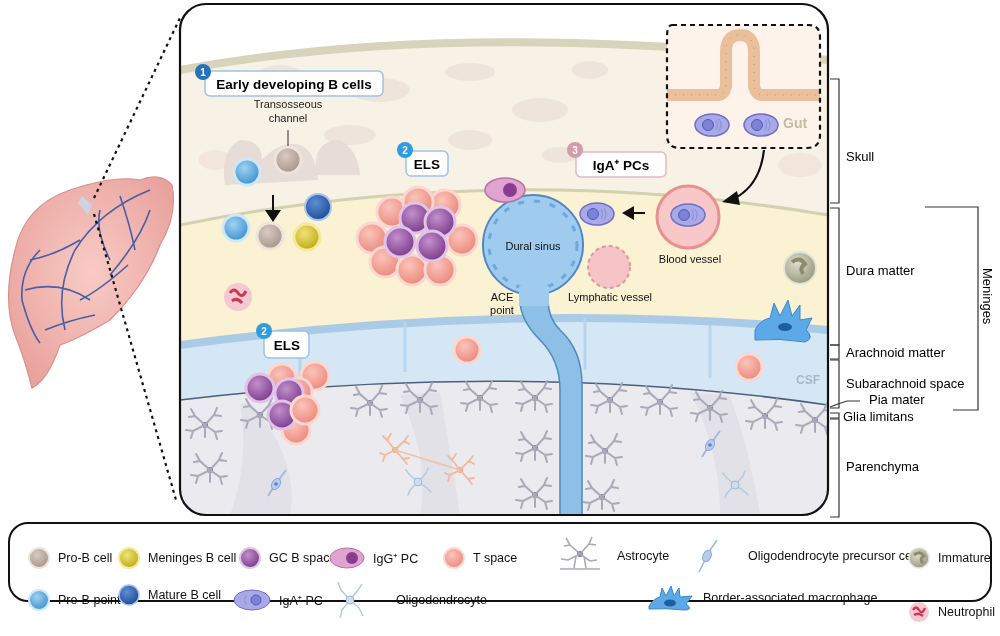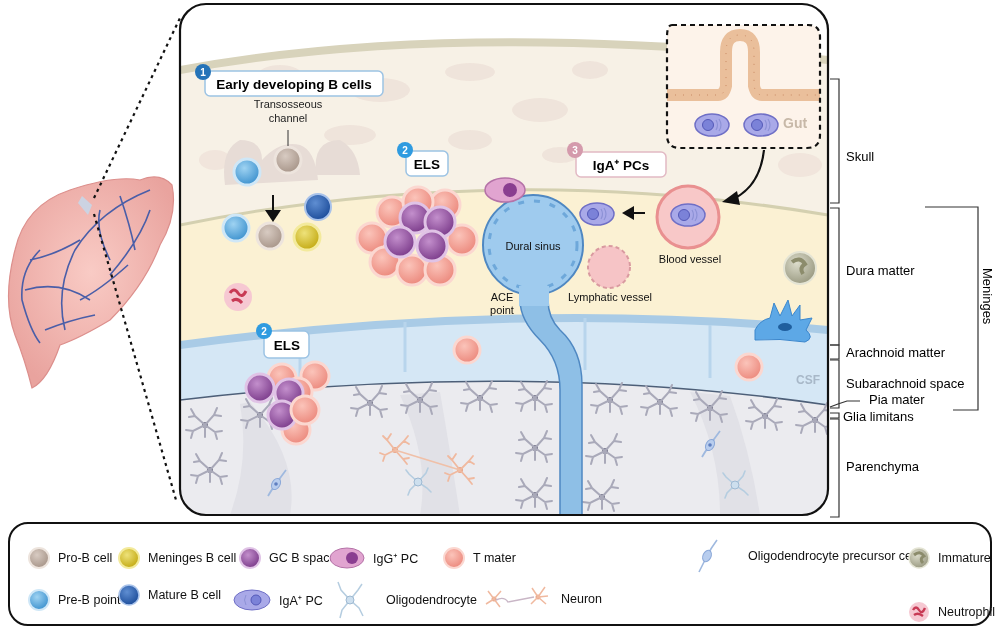--- a/index.html
+++ b/index.html
@@ -1,19 +1,19 @@
 <!DOCTYPE html>
 <html><head>
 <meta charset="utf-8">
 <style>
   html,body{margin:0;padding:0;background:#fff;}
   body{width:1000px;height:636px;position:relative;overflow:hidden;font-family:"Liberation Sans",sans-serif;color:#111;}
   svg text{font-family:"Liberation Sans",sans-serif;}
   #main{position:absolute;left:0;top:0;}
-  .legend{position:absolute;left:8px;top:522px;width:984px;height:104px;border:2px solid #111;border-radius:20px;box-sizing:border-box;}
+  .legend{position:absolute;left:8px;top:522px;width:984px;height:80px;border:2px solid #111;border-radius:20px;box-sizing:border-box;}
   .leg-item{position:absolute;display:flex;align-items:center;font-size:12.5px;color:#111;white-space:nowrap;}
   .leg-item svg{flex:0 0 auto;margin-right:7px;}
 </style>
 </head>
 <body>
 
 <svg id="main" width="1000" height="636" viewBox="0 0 1000 636">
   <defs>
     <clipPath id="panelClip">
         <rect x="180" y="4" width="648" height="511" rx="26"></rect>
@@ -344,21 +344,31 @@
   <div class="leg-item" style="left:432px;top:22px">
     <svg width="24" height="24">
         <defs>
           <radialGradient id="lgT" cx="40%" cy="35%" r="65%">
             <stop offset="0" stop-color="#fbc4ba"></stop>
             <stop offset="1" stop-color="#ec8a7e"></stop>
           </radialGradient>
         </defs>
         <circle cx="12" cy="12" r="10" fill="url(#lgT)" stroke="#fbd7d0" stroke-width="2"></circle>
       </svg>
-    <span>T mater</span>
+    <span>T space</span>
+  </div>
+  <div class="leg-item" style="left:548px;top:12px">
+    <svg width="44" height="40">
+        <g transform="translate(22 18)">
+          <circle r="3" fill="#7c7c90"></circle>
+          <path d="M0 0 L-10 -9 L-14 -16 M-10 -9 L-16 -8 M0 0 L9 -10 L12 -17 M9 -10 L16 -9 M0 0 L-12 6 L-19 5 M0 0 L10 7 L17 6 M-4 2 L-6 14 M4 2 L6 14" stroke="#a9a9b9" stroke-width="1.6" fill="none"></path>
+          <line x1="-20" y1="15" x2="20" y2="15" stroke="#a9a9b9" stroke-width="1.6"></line>
+        </g>
+      </svg>
+    <span style="margin-left:8px">Astrocyte</span>
   </div>
   <div class="leg-item" style="left:683px;top:12px">
     <svg width="30" height="40">
         <path d="M6 36 Q12 24 14 20 Q18 12 24 4" stroke="#9fb9df" stroke-width="1.6" fill="none"></path>
         <ellipse cx="14" cy="20" rx="4" ry="6" fill="#b8cdee" stroke="#8ba8d8" transform="rotate(25 14 20)"></ellipse>
       </svg>
     <span style="margin-left:18px">Oligodendrocyte precursor cell</span>
   </div>
   <div class="leg-item" style="left:897px;top:22px">
     <svg width="24" height="24">
@@ -406,35 +416,28 @@
       </svg>
     <span>IgA⁺ PC</span>
   </div>
   <div class="leg-item" style="left:325px;top:54px">
     <svg width="30" height="44">
         <g transform="translate(15 22)">
           <path d="M0 0 L-9 -10 L-12 -18 M0 0 L8 -10 L12 -16 M0 0 L-8 10 L-10 18 M0 0 L9 8 L13 16" stroke="#b5cde0" stroke-width="1.5" fill="none"></path>
           <circle r="4" fill="#cddfee" stroke="#9eb9d2"></circle>
         </g>
       </svg>
-    <span style="margin-left:14px">Oligodendrocyte</span>
-  </div>
-  <div class="leg-item" style="left:474px;top:58px">
-    <svg width="70" height="34">
-        <g transform="translate(10 17)">
-          <circle r="2.5" fill="#e7a58a"></circle>
-          <path d="M0 0 L-6 -8 M0 0 L7 -8 M0 0 L-8 5 M0 0 L6 8" stroke="#f0b99f" stroke-width="1.5" fill="none"></path>
-        </g>
-        <path d="M12 18 Q20 14 24 20 L50 15" stroke="#c9b6c6" stroke-width="1.4" fill="none"></path>
-        <g transform="translate(54 15)">
-          <circle r="2.5" fill="#e7a58a"></circle>
-          <path d="M0 0 L-6 -9 M0 0 L7 -10 M0 0 L-7 7 M0 0 L8 7 M0 0 L10 -1" stroke="#f0b99f" stroke-width="1.5" fill="none"></path>
-        </g>
-      </svg>
-    <span>Neuron</span>
+    <span style="margin-left:24px">Oligodendrocyte</span>
+  </div>
+  <div class="leg-item" style="left:636px;top:60px">
+    <svg width="50" height="28">
+        <path d="M3 22 Q8 14 14 13 L16 4 L20 12 L25 2 L28 12 L33 4 L34 13 L46 12 L40 20 Q48 26 38 26 Q20 24 3 25 Z" fill="#5da8e6" stroke="#3b86cc"></path>
+        <ellipse cx="24" cy="19" rx="6" ry="3.5" fill="#1f5f9e"></ellipse>
+      </svg>
+    <span>Border-associated macrophage</span>
   </div>
   <div class="leg-item" style="left:897px;top:76px">
     <svg width="24" height="24">
         <circle cx="12" cy="12" r="10" fill="#f6c8d2"></circle>
         <path d="M6 10 q3 -5 6 0 q3 5 6 -2 M7 15 q4 -3 9 1" stroke="#c83a55" stroke-width="2.4" fill="none"></path>
       </svg>
     <span>Neutrophil</span>
   </div>
 </div>
 

